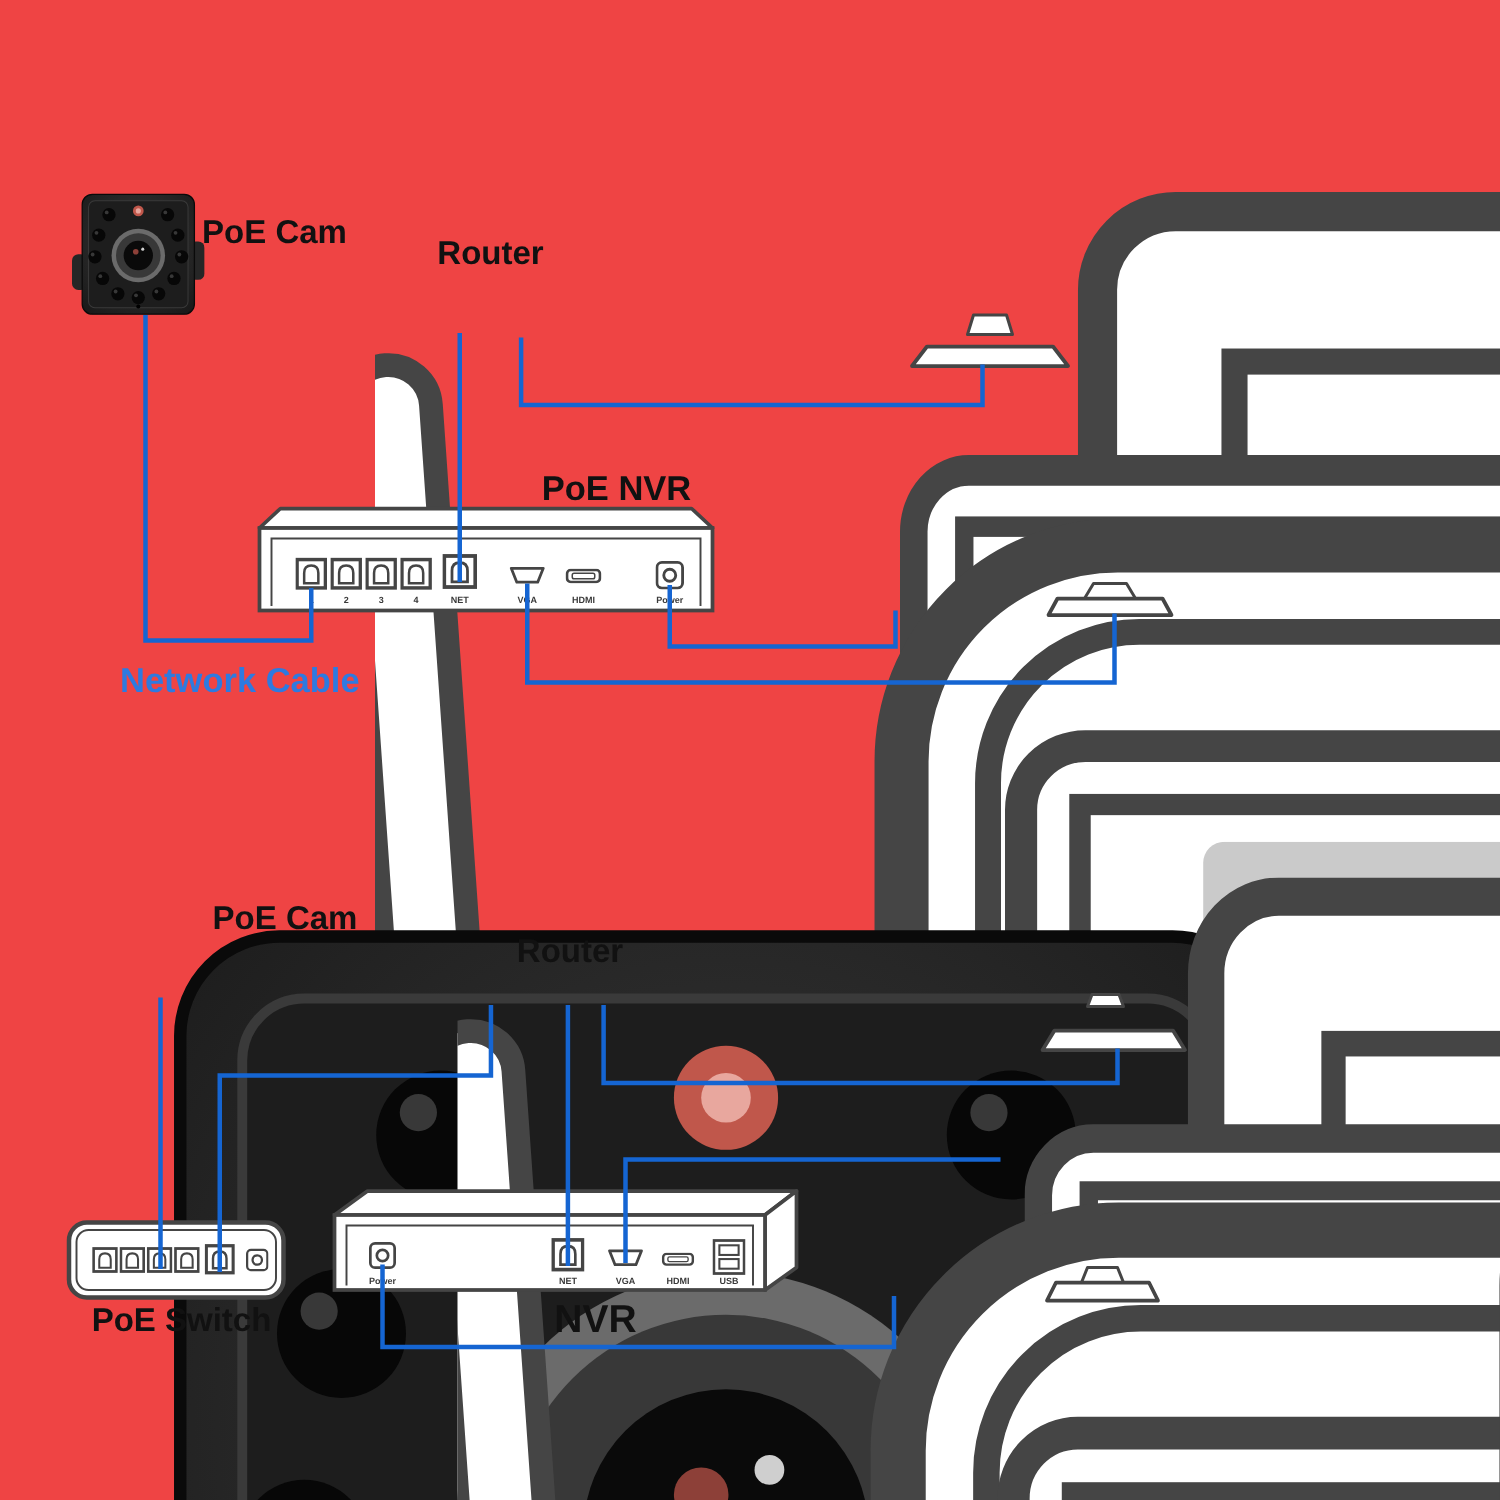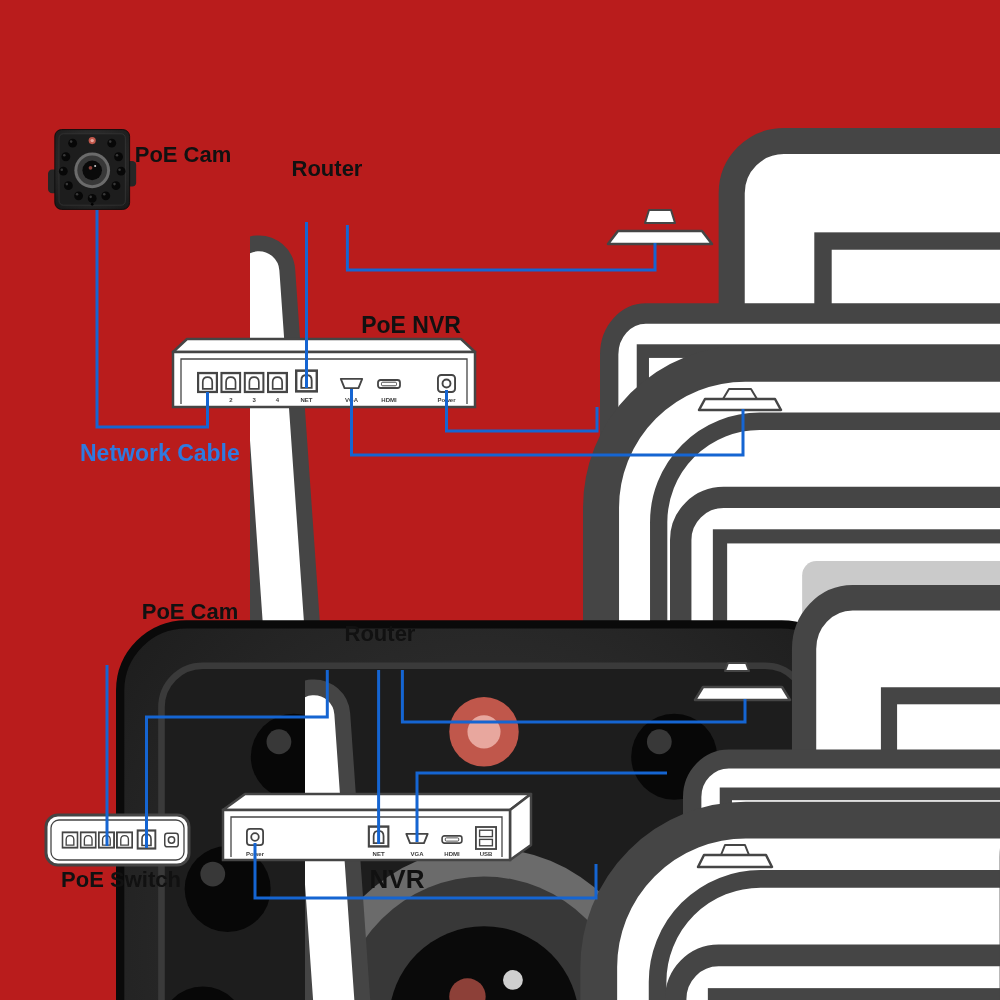--- a/index.html
+++ b/index.html
@@ -1,16 +1,16 @@
 <!DOCTYPE html>
 <html style="--c-cable: #1565d2; --c-wifi: #4ba7e3; --c-outline: #454545; --c-label: #111111; --c-cable_label: #2e7ae0; --c-placeholder: #cacaca; --c-port_label: #3a3a3a;"><head>
 <meta charset="utf-8">
 <style>
   html,body{margin:0;padding:0;background:#fff;}
-  .stage{width:1000px;height:1000px;position:relative;background:#b91c1c;}
+  .stage{width:1000px;height:1000px;position:relative;background:#ef4444;}
   svg{display:block;}
   .ok{stroke:var(--c-outline);}
   .okf{fill:var(--c-outline);}
   .blue{stroke:var(--c-cable);fill:none;stroke-width:3;}
   .wf{stroke:var(--c-wifi);fill:none;stroke-linecap:round;}
   .wfd{fill:var(--c-wifi);}
   .ph0{fill:var(--c-placeholder);}
   text{font-family:"Liberation Sans",sans-serif;}
   text.lbl{fill:var(--c-label);font-size:22px;font-weight:600;text-anchor:middle;}
   text.plbl{fill:var(--c-port_label);font-size:6px;font-weight:700;text-anchor:middle;}

